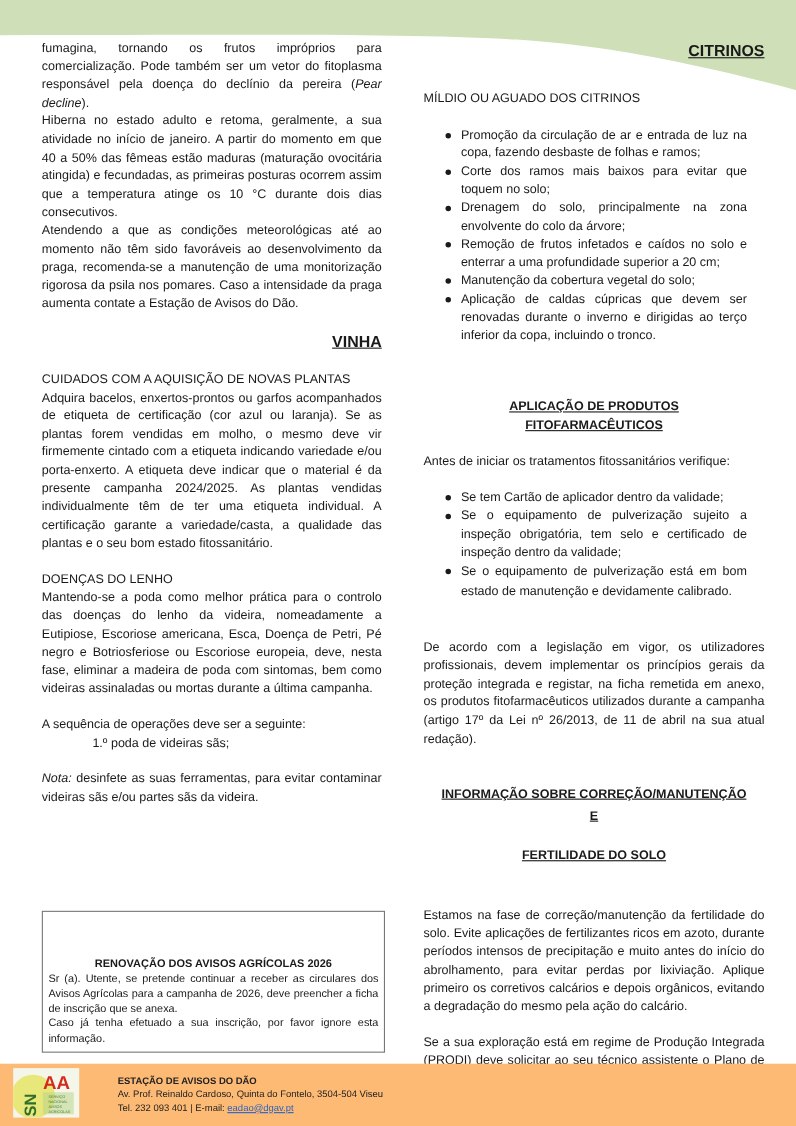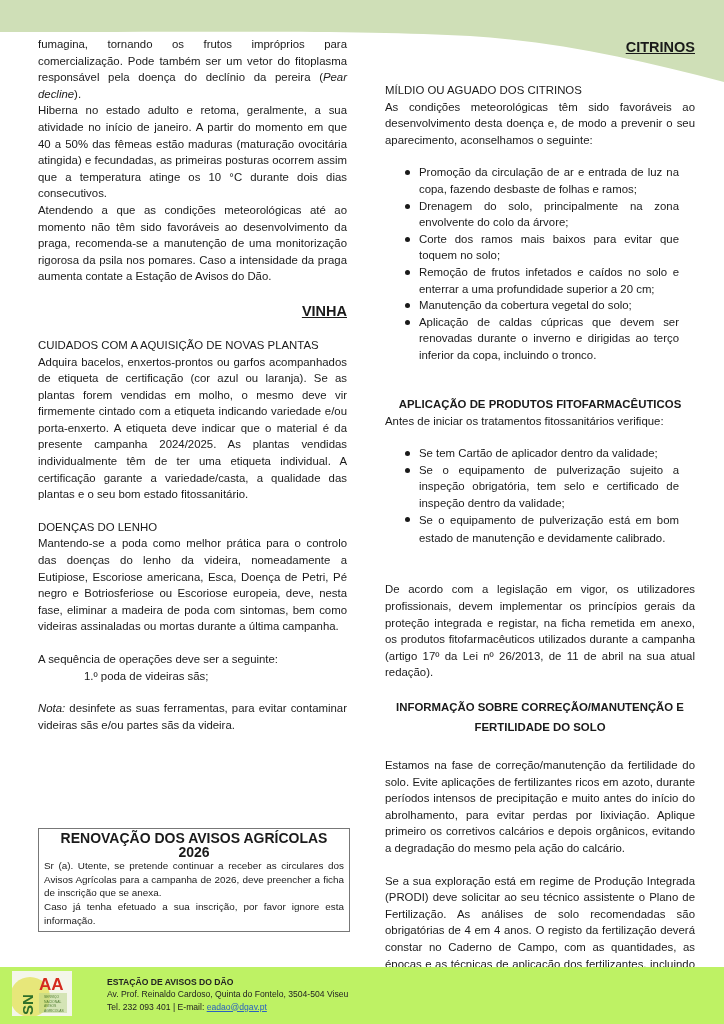--- a/index.html
+++ b/index.html
@@ -13,34 +13,34 @@
     position:absolute; top:36px; font-size:11.4px; line-height:16.6px; z-index:1;
   }
   .col-left { left:38px; width:309px; }
   .col-right { left:385px; width:310px; }
   p { margin:0; text-align:justify; }
   .h-section {
     text-align:right; font-weight:bold; text-decoration:underline;
     font-size:14.5px; line-height:18px; margin:0;
   }
   .h-sub { font-weight:normal; font-size:11.4px; margin:0; line-height:16.6px; }
-  .h-sub-u { font-weight:bold; text-align:center; font-size:11.4px; line-height:17px; margin:0; }
+  .h-sub-u { font-weight:bold; text-decoration:underline; text-align:center; font-size:11.4px; line-height:17px; margin:16px; }
   ul.bullets { list-style:none; margin:16px; padding:0; }
   ul.bullets li { position:relative; padding-left:18px; text-align:justify; }
   ul.bullets li::before {
     content:""; position:absolute; left:4px; top:6px; width:5px; height:5px; border-radius:50%; background:#1a1a1a;
   }
   .indent { padding-left:46px; }
   .notice-box {
     position:absolute; left:38px; top:828px; width:300px; border:1px solid #777;
     padding:3px 5px 4px 5px; font-size:9.9px; line-height:13.6px; z-index:1;
   }
-  .notice-box .title { font-weight:bold; text-align:center; font-size:14px; }
+  .notice-box .title { font-weight:bold; text-align:center; font-size:10px;margin-top:38px; }
   .footer {
-    position:absolute; left:0; top:967px; width:724px; height:57px; background:#bef264; z-index:1;
+    position:absolute; left:0; top:967px; width:724px; height:57px; background:#fdba74; z-index:1;
   }
   .logo {
     position:absolute; left:12px; top:4px; width:60px; height:45px; background:#f4f6ea; overflow:hidden;
   }
   .footer-text { position:absolute; left:107px; top:9px; font-size:8.6px; line-height:12.3px; color:#222; }
   .footer-text .org { font-weight:bold; }
   .footer-text a { color:#2b62c0; text-decoration:underline; }
   .it { font-style:italic; }
 </style>
 </head>
@@ -78,25 +78,24 @@
   <div class="title">RENOVAÇÃO DOS AVISOS AGRÍCOLAS 2026</div>
   <p>Sr (a). Utente, se pretende continuar a receber as circulares dos Avisos Agrícolas para a campanha de 2026, deve preencher a ficha de inscrição que se anexa.</p>
   <p>Caso já tenha efetuado a sua inscrição, por favor ignore esta informação.</p>
 </div>
 
 <div class="col col-right" style="top:38px;">
   <h2 class="h-section">CITRINOS</h2>
   <div style="height:26px"></div>
 
   <h3 class="h-sub">MÍLDIO OU AGUADO DOS CITRINOS</h3>
-  <p>As condições meteorológicas têm sido favoráveis ao desenvolvimento desta doença e, de modo a prevenir o seu aparecimento, aconselhamos o seguinte:</p>
   <ul class="bullets">
     <li>Promoção da circulação de ar e entrada de luz na copa, fazendo desbaste de folhas e ramos;</li>
+    <li>Corte dos ramos mais baixos para evitar que toquem no solo;</li>
     <li>Drenagem do solo, principalmente na zona envolvente do colo da árvore;</li>
-    <li>Corte dos ramos mais baixos para evitar que toquem no solo;</li>
     <li>Remoção de frutos infetados e caídos no solo e enterrar a uma profundidade superior a 20 cm;</li>
     <li>Manutenção da cobertura vegetal do solo;</li>
     <li>Aplicação de caldas cúpricas que devem ser renovadas durante o inverno e dirigidas ao terço inferior da copa, incluindo o tronco.</li>
   </ul>
 
   <div style="height:16px"></div>
   <h3 class="h-sub-u">APLICAÇÃO DE PRODUTOS FITOFARMACÊUTICOS</h3>
   <p>Antes de iniciar os tratamentos fitossanitários verifique:</p>
   <ul class="bullets">
     <li>Se tem Cartão de aplicador dentro da validade;</li>

